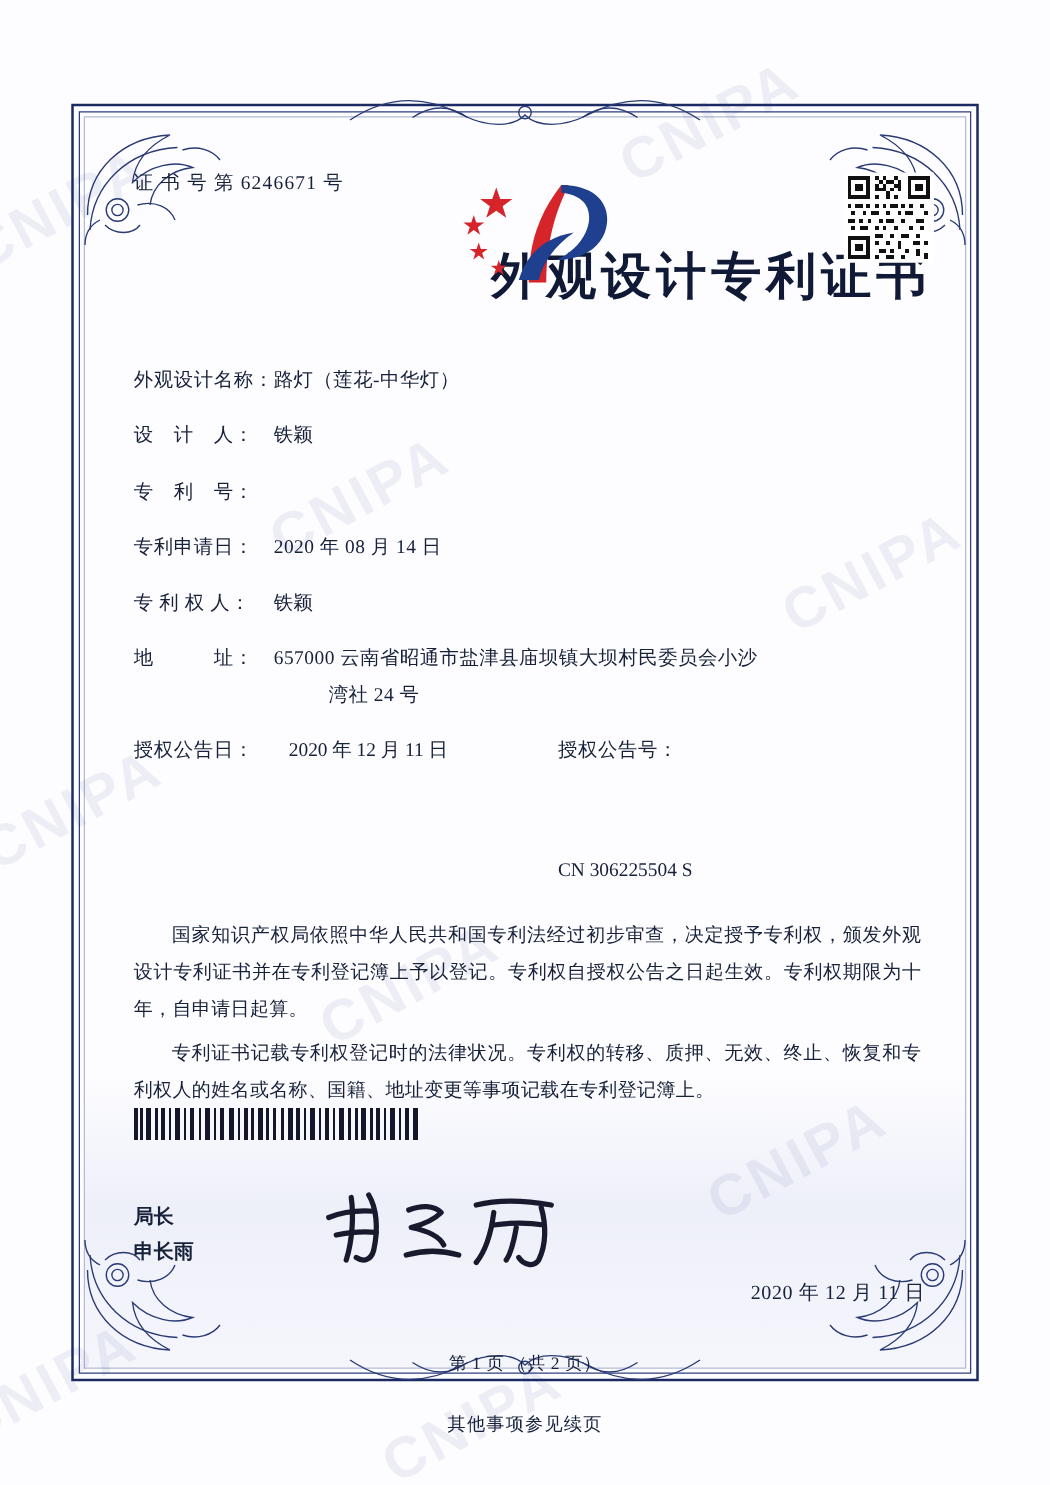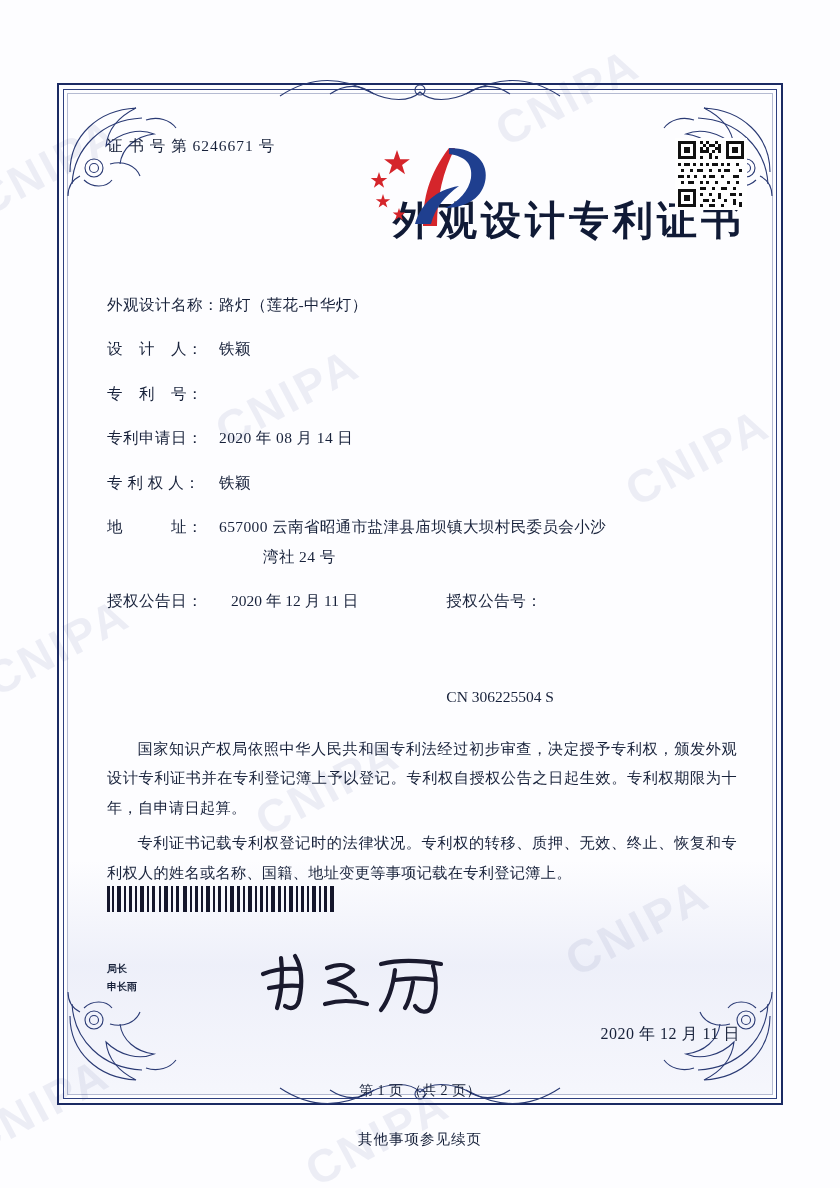--- a/index.html
+++ b/index.html
@@ -170,21 +170,21 @@
     width: 228px;
     height: 26px;
     z-index: 6;
   }
 
   .signature-block {
     position: absolute;
     left: 107px;
     top: 960px;
     z-index: 6;
-    font-size: 10px;
+    font-size: 16px;
     line-height: 1.75;
     font-weight: 700;
   }
   .sig-image {
     position: absolute;
     left: 255px;
     top: 948px;
     z-index: 6;
     width: 200px;
     height: 70px;

